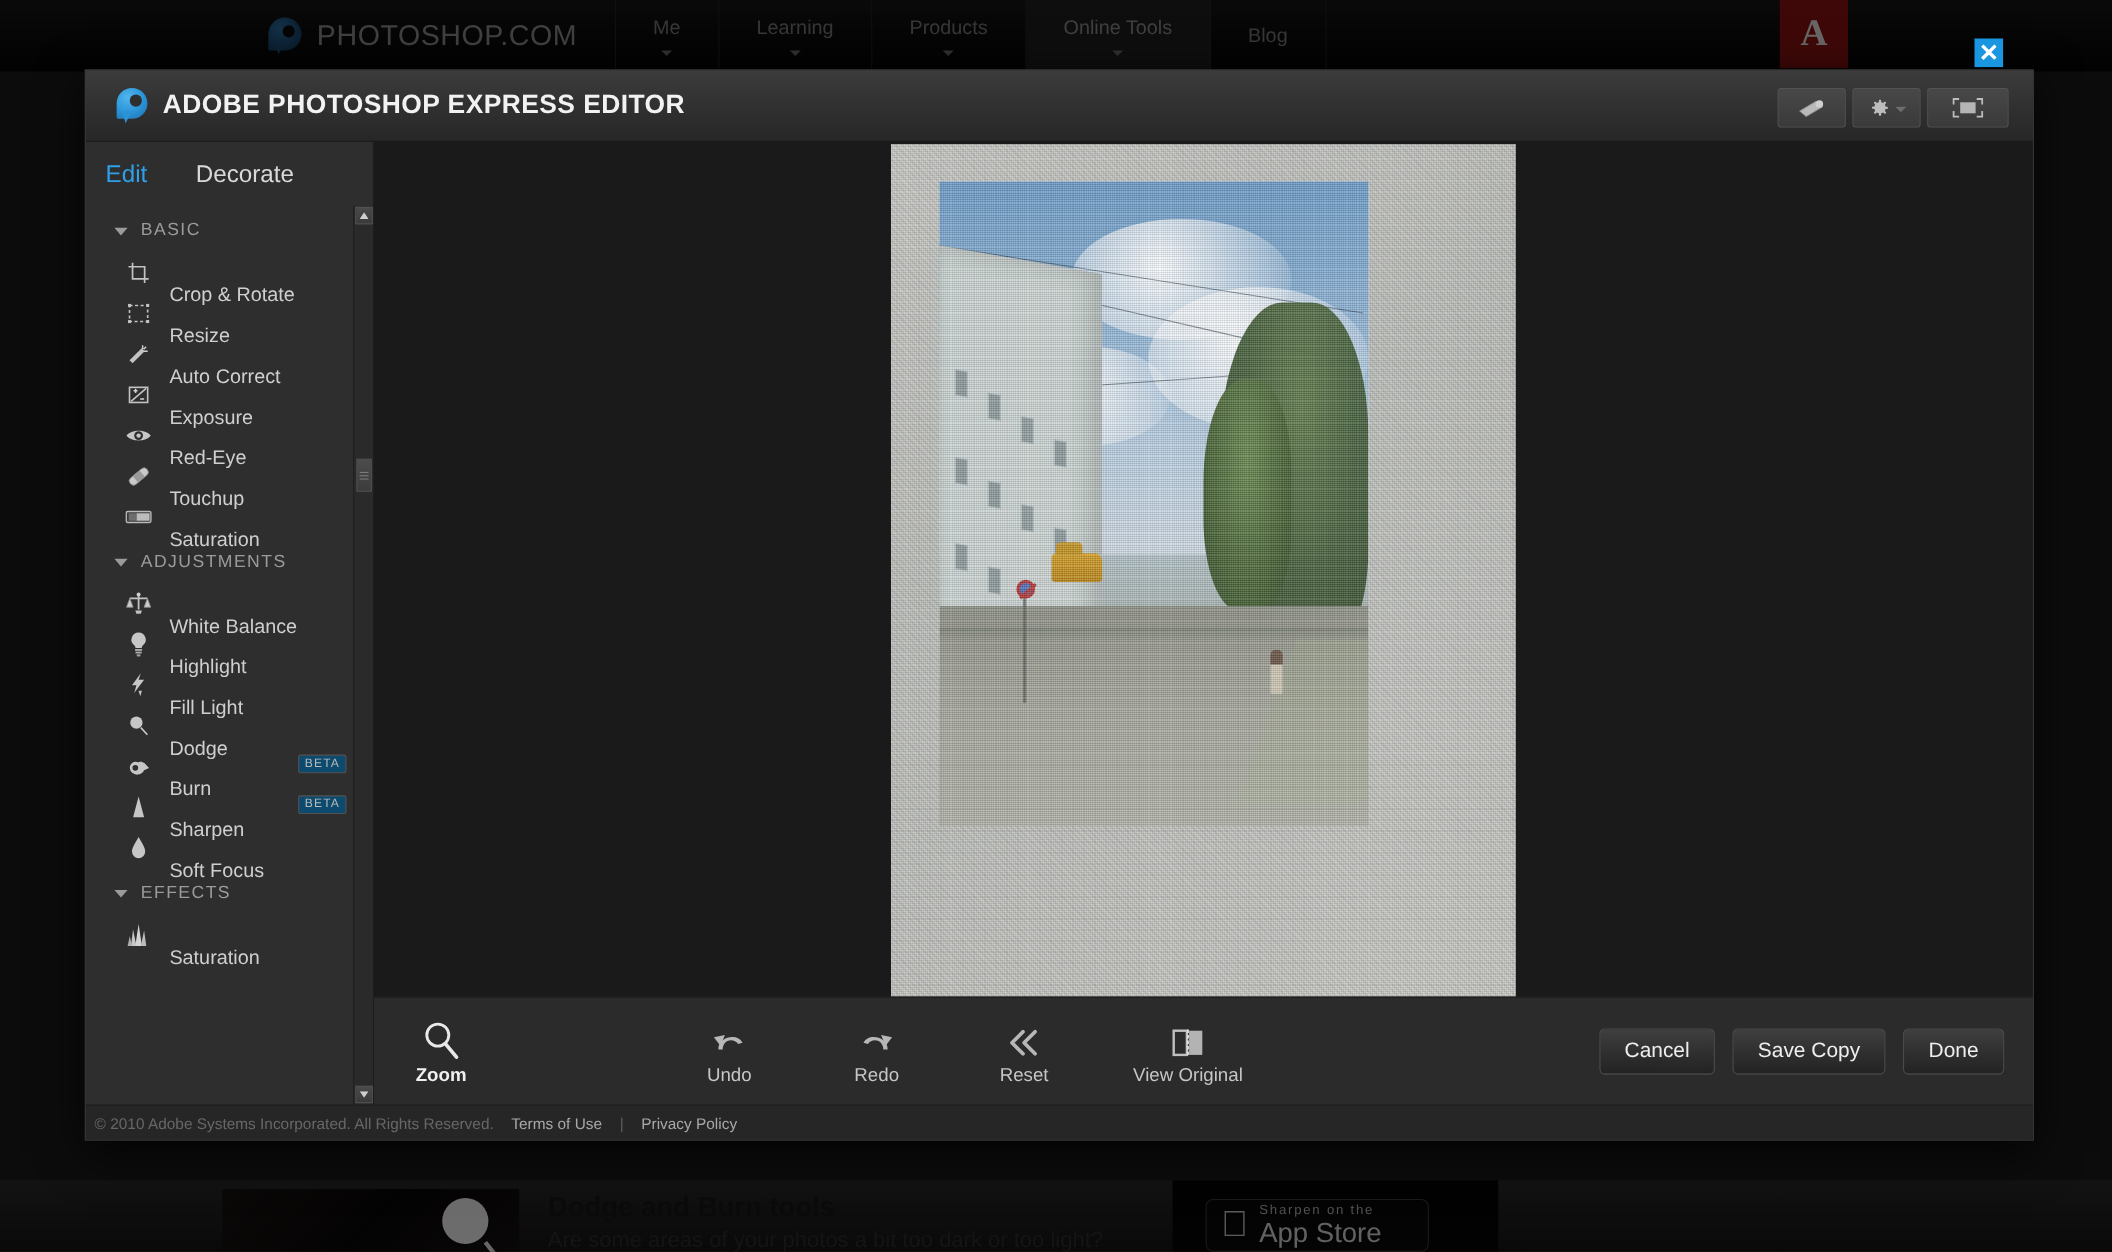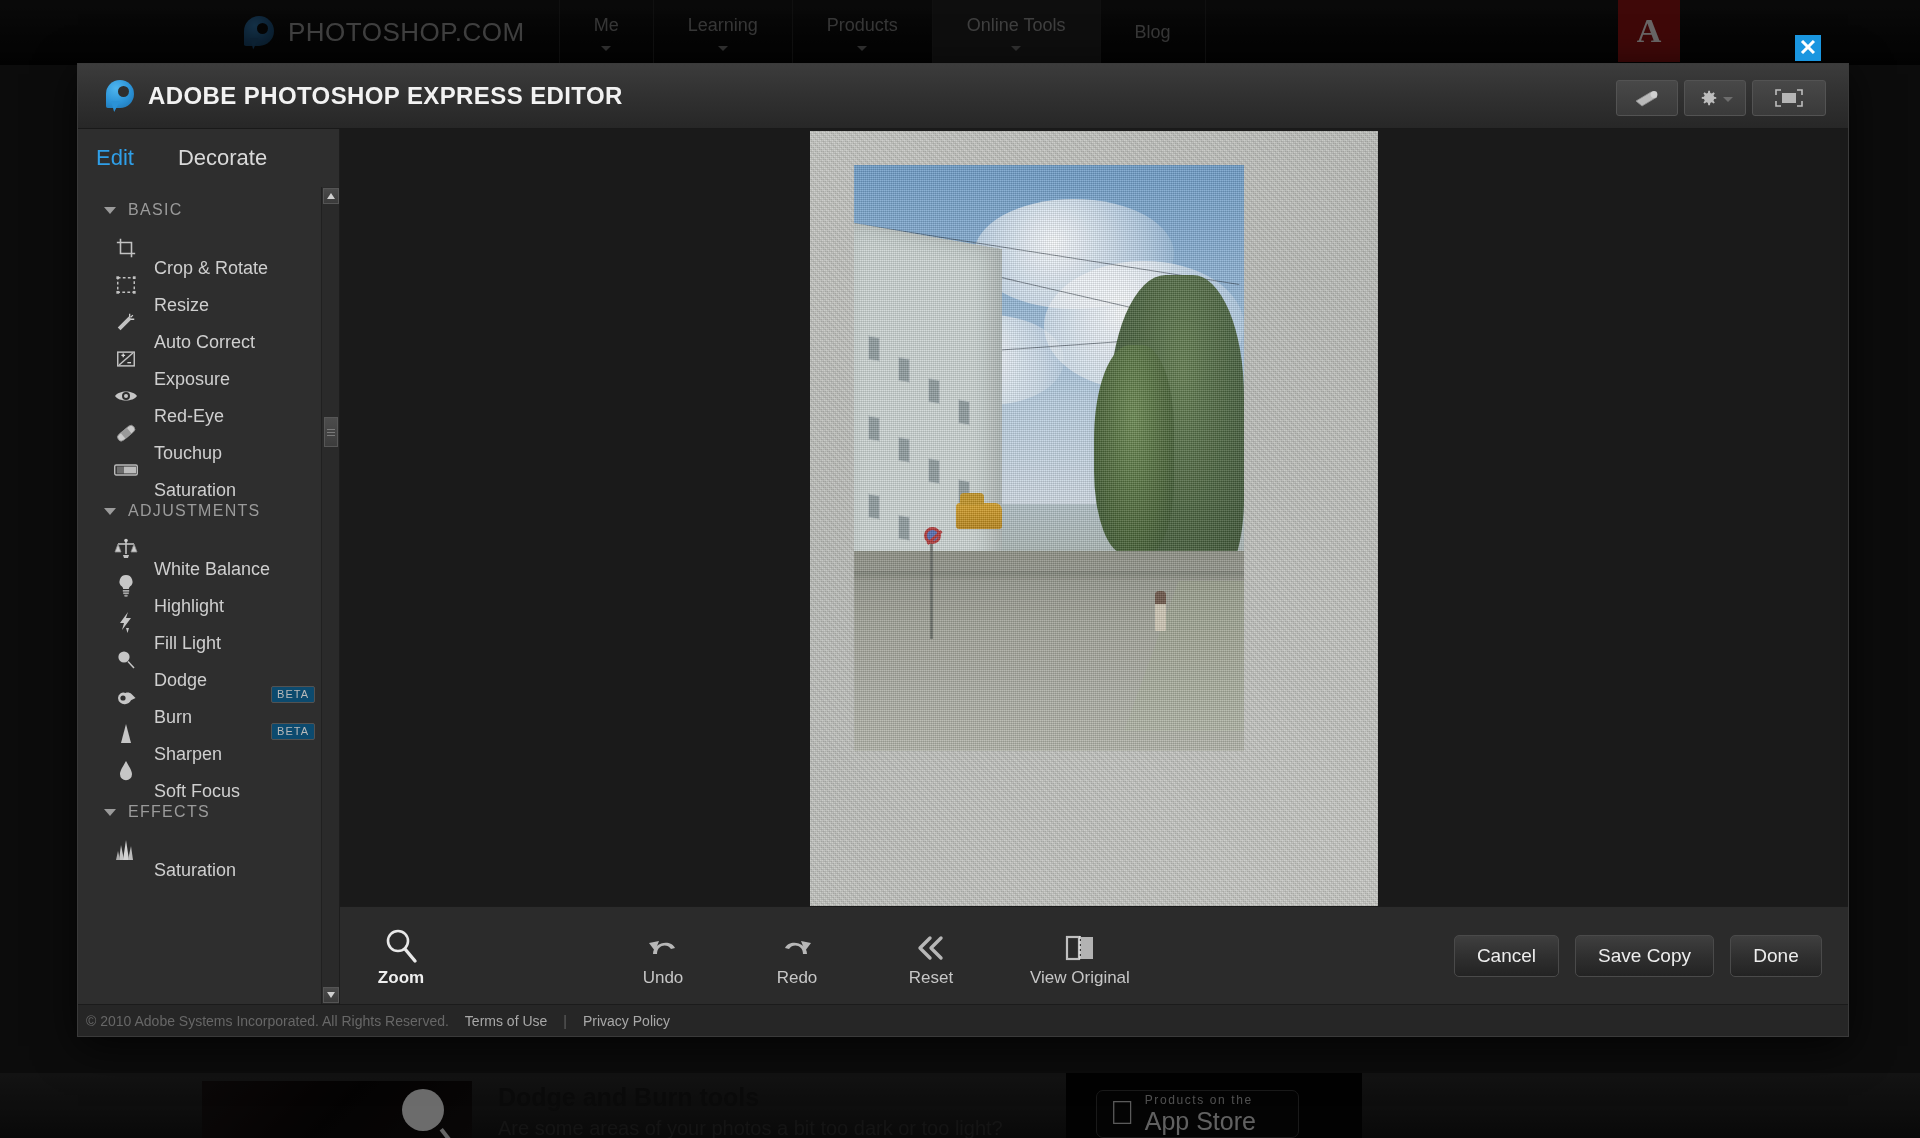--- a/index.html
+++ b/index.html
@@ -405,21 +405,21 @@
   <div class="promo-thumb">
     <span class="mag"></span>
     <span class="mag-handle"></span>
   </div>
   <div class="promo-title">Dodge and Burn tools</div>
   <div class="promo-sub">Are some areas of your photos a bit too dark or too light?</div>
   <div class="appstore-wrap"></div>
   <div class="appstore-badge">
     <span class="apple-glyph"></span>
     <span class="as-lines">
-      <span class="as-small">Products on the</span>
+      <span class="as-small">Sharpen on the</span>
       <span class="as-big">App Store</span>
     </span>
   </div>
 
   <div class="veil"></div>
 
   <div class="editor">
 
     <div class="editor-titlebar">
       <span class="title-logo">

